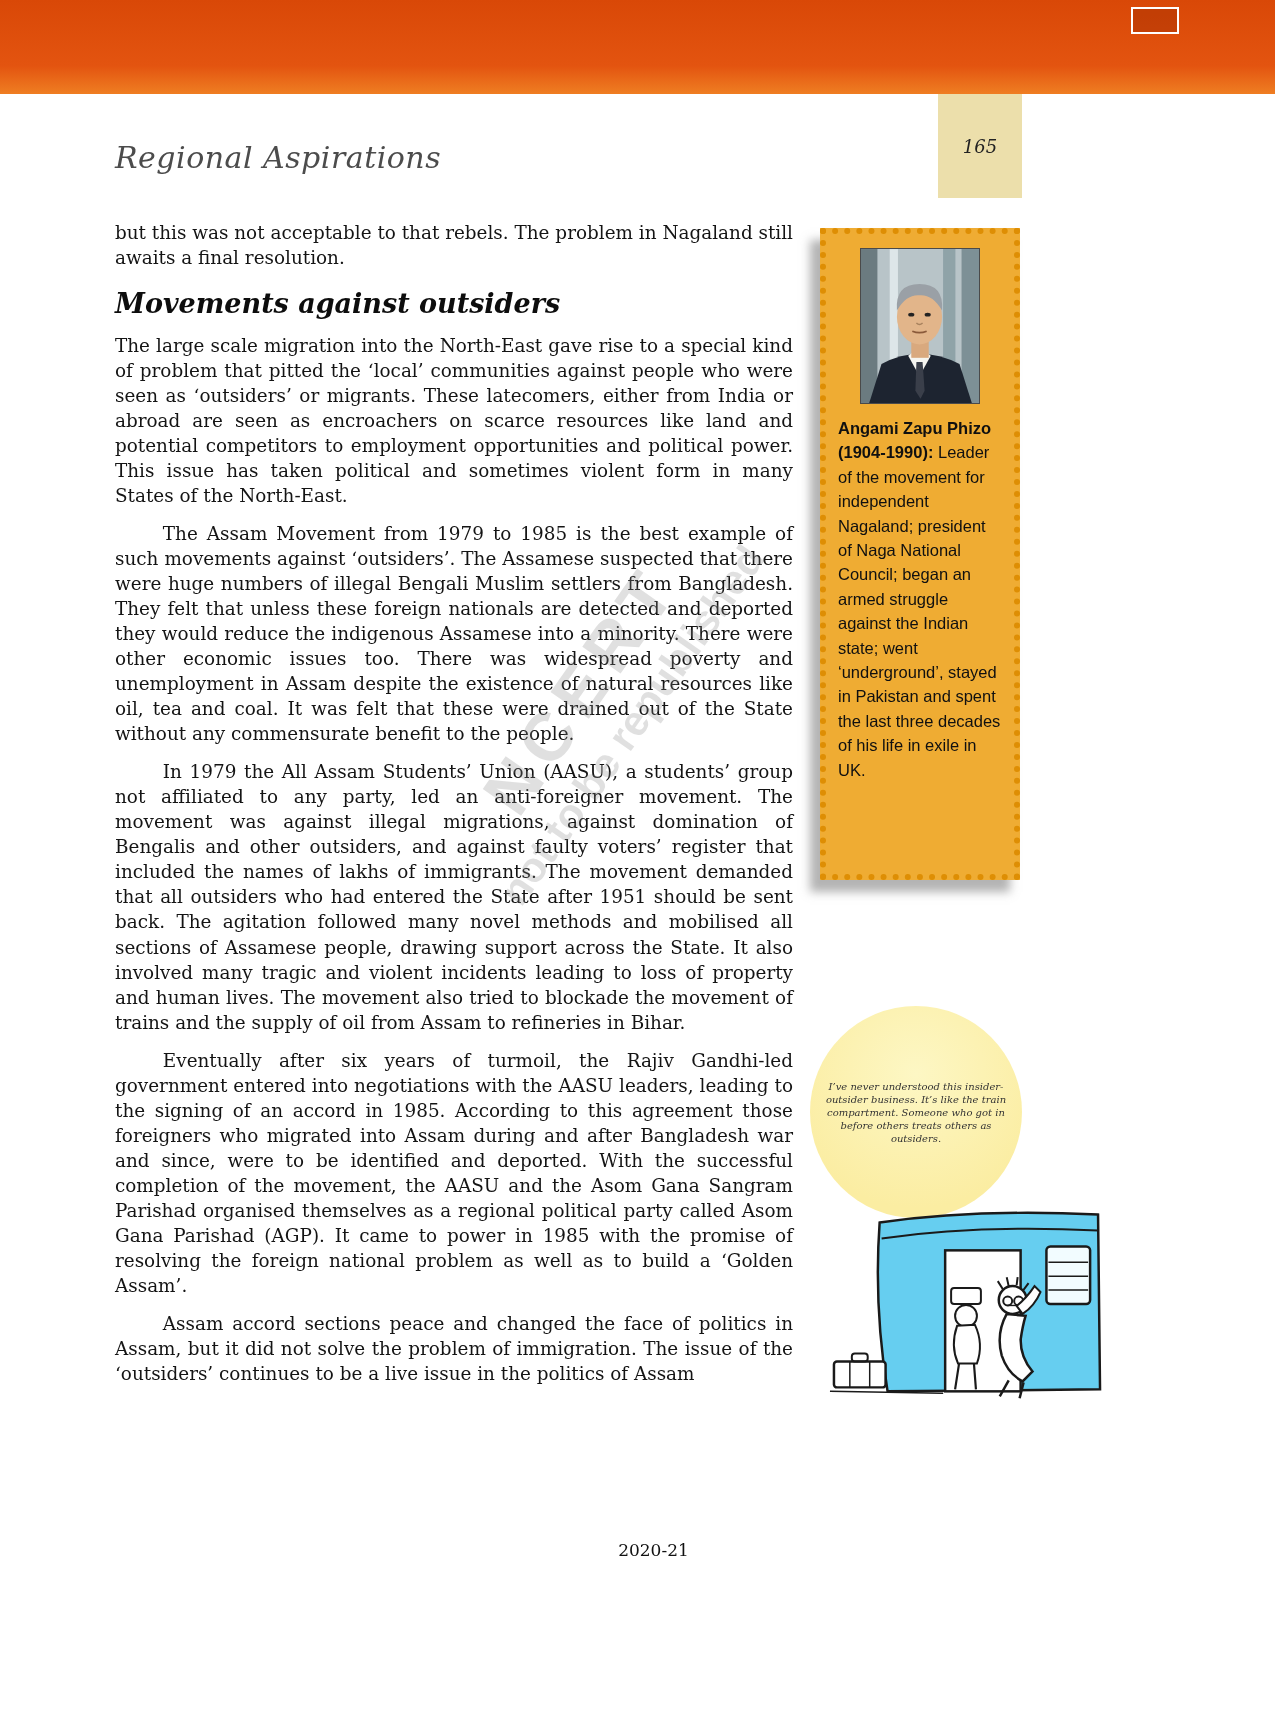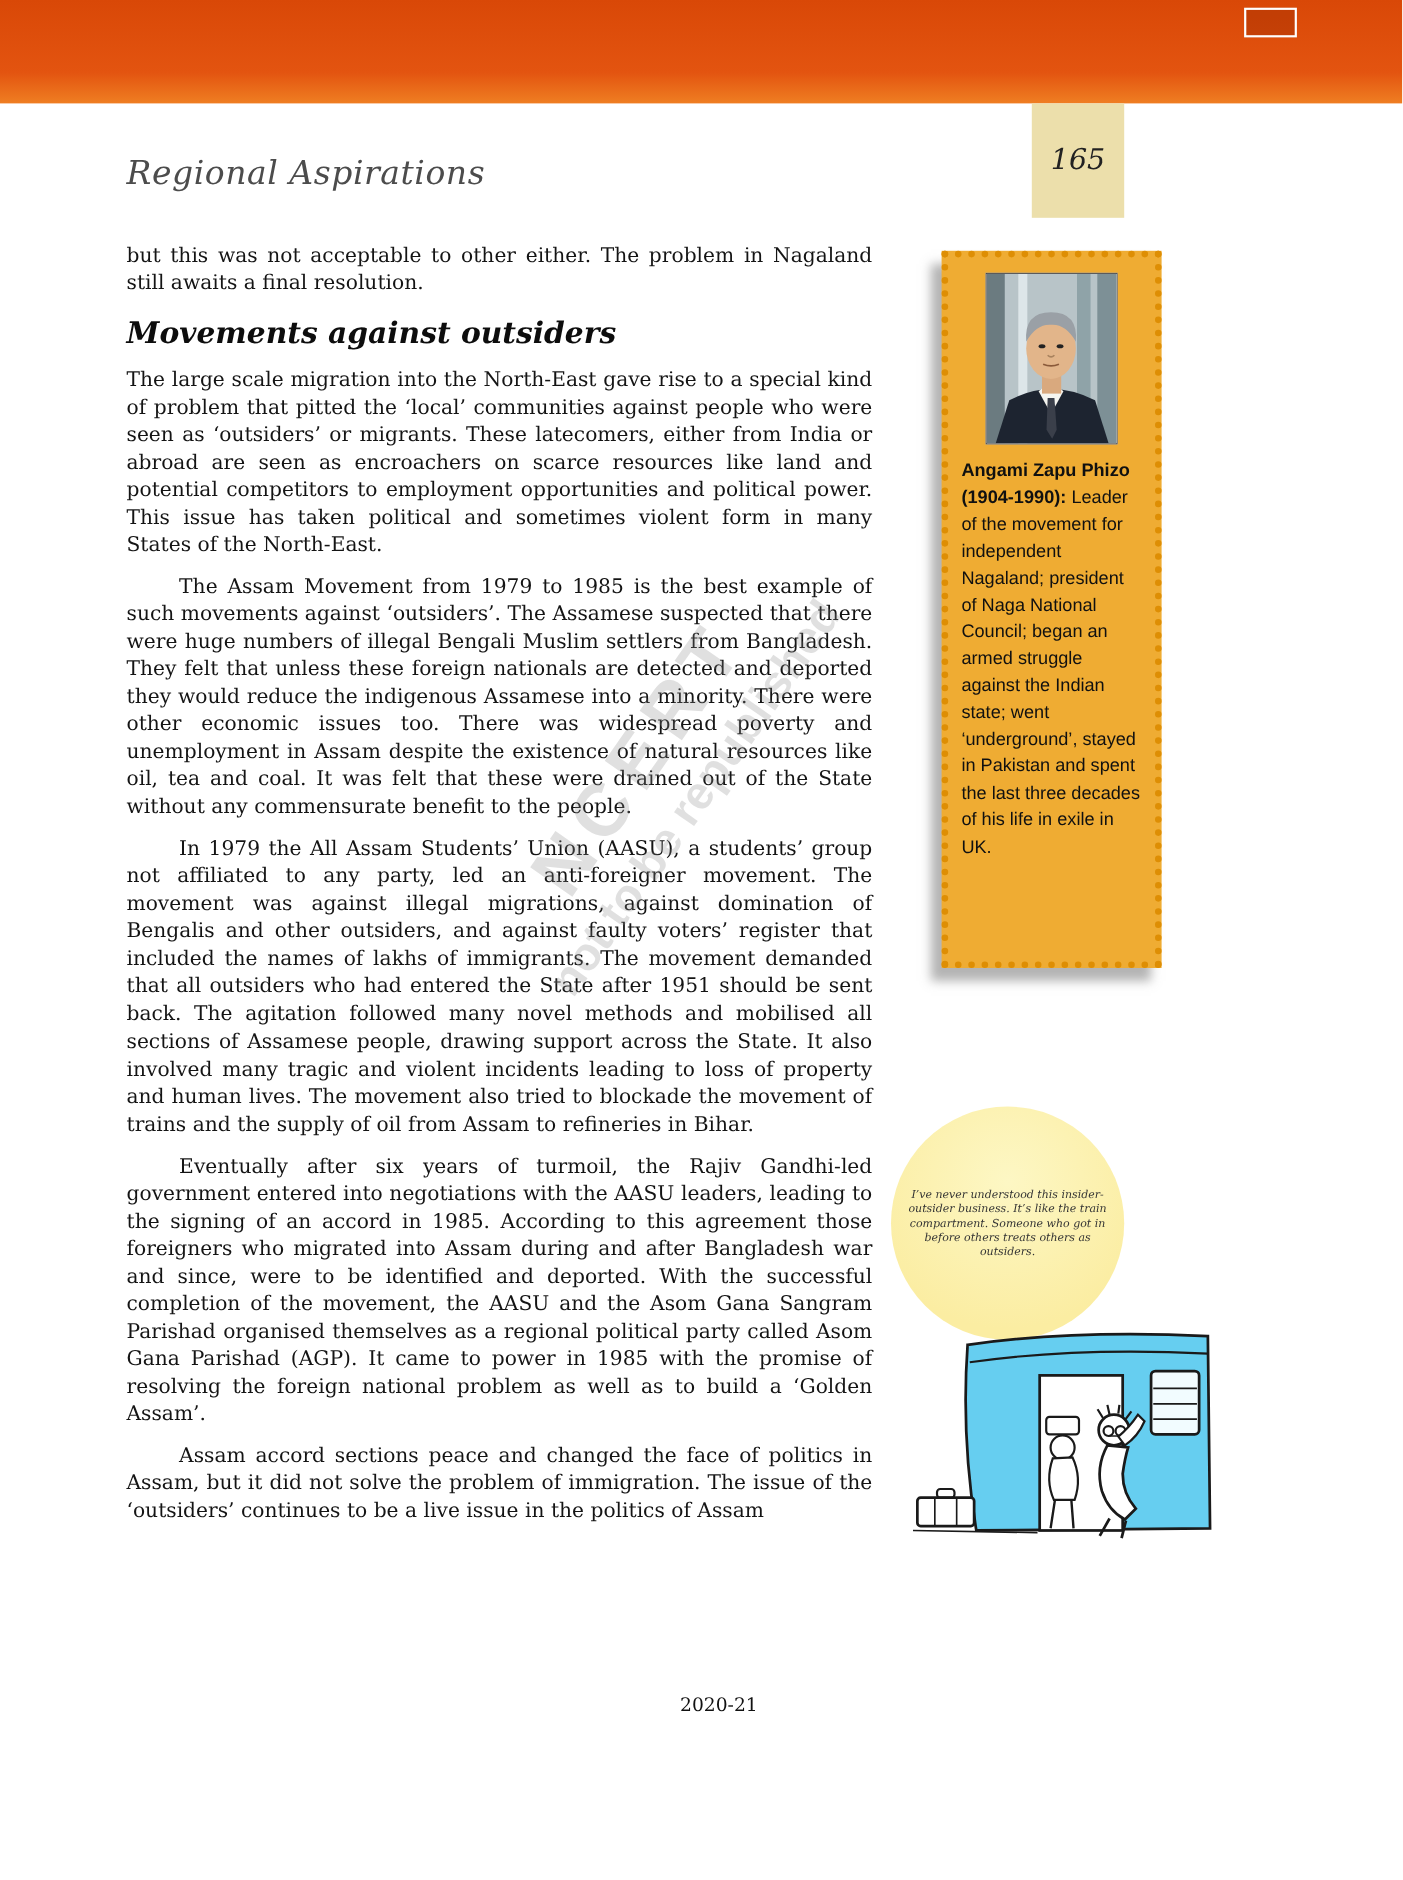--- a/index.html
+++ b/index.html
@@ -15,21 +15,21 @@
   }
   .banner-tab {
     position:absolute; top:7px; right:96px; width:48px; height:27px;
     border:2px solid #ffffff; background:rgba(150,40,0,0.35);
   }
   
   .page-num-box {
     position:absolute; left:938px; top:94px; width:84px; height:104px;
     background:#ecdfab; display:flex; align-items:center; justify-content:center;
   }
-  .page-num { font-style:italic; font-size:26px; color:#222; }
+  .page-num { font-style:italic; font-size:18px; color:#222; }
   
   .header-title {
     position:absolute; left:115px; top:140px; font-style:italic;
     font-size:30px; color:#4c4c4c; letter-spacing:0.5px;
   }
   
   .main-col {
     position:absolute; left:115px; top:220px; width:678px; z-index:1;
     color:#141414; font-size:18.4px; line-height:1.36; text-align:justify;
   }
@@ -46,21 +46,20 @@
     font-family:"Liberation Sans", sans-serif; font-weight:bold;
     text-align:center; pointer-events:none;
   }
   .watermark .w1 { font-size:68px; letter-spacing:10px; }
   .watermark .w2 { font-size:42px; }
   
   .bio-box {
     position:absolute; left:820px; top:228px; width:200px; min-height:652px;
     background:#efac33; border:6px dotted #de8e04; padding:12px; z-index:1;
     box-shadow:-10px 12px 9px rgba(105,105,105,0.5);
-    margin-left:36px;
   }
   .photo {
     width:120px; margin:2px auto 12px auto; background:#ffffff;
     border:1px solid #4a4a4a; line-height:0;
   }
   .bio-text {
     font-family:"Liberation Sans", sans-serif; font-size:16.5px;
     line-height:1.48; color:#101010; text-align:left;
   }
   .bio-bold { font-weight:bold; }
@@ -95,21 +94,21 @@
   </div>
 
   <div class="header-title">Regional Aspirations</div>
 
   <div class="watermark">
     <div class="w1">NCERT</div>
     <div class="w2">not to be republished</div>
   </div>
 
   <div class="main-col">
-    <p>but this was not acceptable to other either. The problem in Nagaland still awaits a final resolution.</p>
+    <p>but this was not acceptable to that rebels. The problem in Nagaland still awaits a final resolution.</p>
     <h2 class="section-heading">Movements against outsiders</h2>
     <p>The large scale migration into the North-East gave rise to a special kind of problem that pitted the ‘local’ communities against people who were seen as ‘outsiders’ or migrants.  These latecomers, either from India or abroad are seen as encroachers on scarce resources like land and potential competitors to employment opportunities and political power. This issue has taken political and sometimes violent form in many States of the North-East.</p>
     <p class="indent">The Assam Movement from 1979 to 1985 is the best example of such movements against ‘outsiders’.  The Assamese suspected that there were huge numbers of illegal Bengali Muslim settlers from Bangladesh. They felt that unless these foreign nationals are detected and deported they would reduce the indigenous Assamese into a minority. There were other economic issues too. There was widespread poverty and unemployment in Assam despite the existence of natural resources like oil, tea and coal. It was felt that these were drained out of the State without any commensurate benefit to the people.</p>
     <p class="indent">In 1979 the All Assam Students’ Union (AASU), a students’ group not affiliated to any party, led an anti-foreigner movement. The movement was against illegal migrations, against domination of Bengalis and other outsiders, and against faulty voters’ register that included the names of lakhs of immigrants. The movement demanded that all outsiders who had entered the State after 1951 should be sent back. The agitation followed many novel methods and mobilised all sections of Assamese people, drawing support across the State. It also involved many tragic and violent incidents leading to loss of property and human lives. The movement also tried to blockade the movement of trains and the supply of oil from Assam to refineries in Bihar.</p>
     <p class="indent">Eventually after six years of turmoil, the Rajiv Gandhi-led government entered into negotiations with the AASU leaders, leading to the signing of an accord in 1985.  According to this agreement those foreigners who migrated into Assam during and after Bangladesh war and since, were to be identified and deported. With the successful completion of the movement, the AASU and the Asom Gana Sangram Parishad organised themselves as a regional political party called Asom Gana Parishad (AGP). It came to power in 1985 with the promise of resolving the foreign national problem as well as to build a ‘Golden Assam’.</p>
     <p class="indent">Assam accord sections peace and changed the face of politics in Assam, but it did not solve the problem of immigration. The issue of the ‘outsiders’ continues to be a live issue in the politics of Assam</p>
   </div>
 
   <aside class="bio-box">
     <div class="photo">

